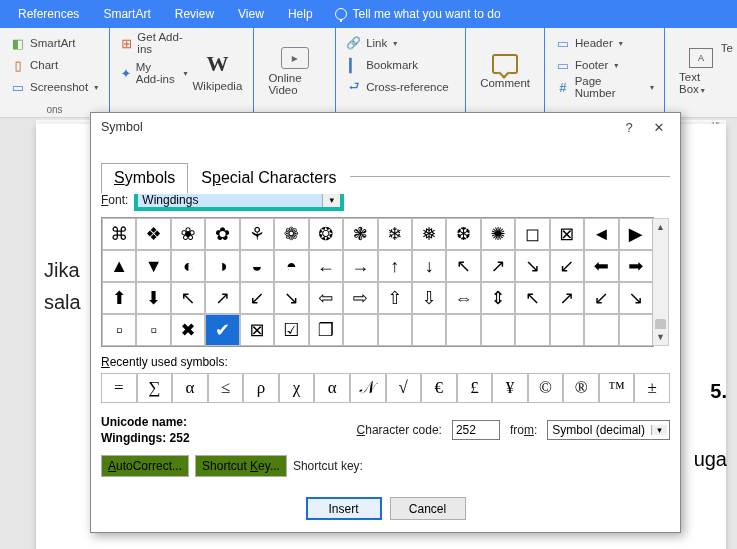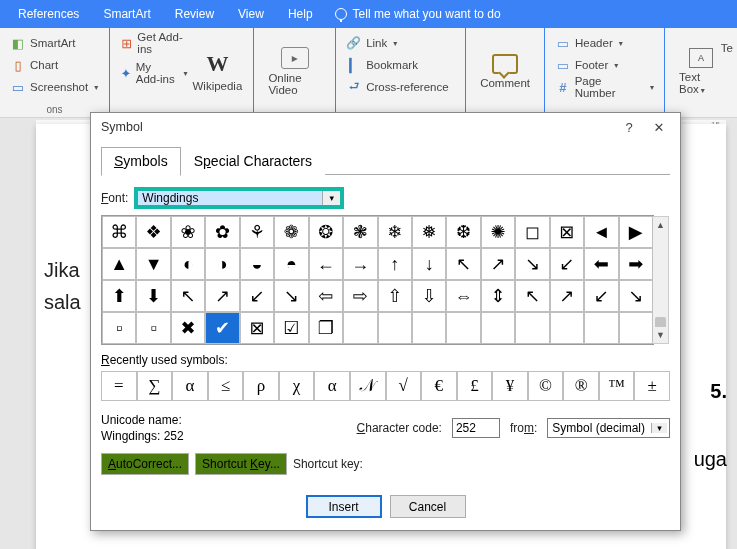--- a/index.html
+++ b/index.html
@@ -45,21 +45,21 @@
   .doc-text { font-family: Arial, sans-serif; font-size: 20px; color:#222; line-height:1.6; padding-left:8px; }
 
   
   .dialog { position:absolute; left:90px; top:112px; width:591px; background:#fff; border:1px solid #888; box-shadow:3px 3px 10px rgba(0,0,0,.35); z-index:10; }
   .dlg-title { display:flex; align-items:center; height:28px; padding:0 6px 0 10px; font-size:12.5px; color:#333; }
   .dlg-title .spacer { flex:1; }
   .dlg-ctrl { width:30px; text-align:center; font-size:13px; color:#444; cursor:pointer; }
   .dlg-body { padding:2px 10px 10px; }
 
   .dlg-tabs { display:flex; border-bottom:1px solid #aaa; margin-top:2px; }
-  .dlg-tab { padding:5px 12px 6px; font-size:14px; border:1px solid transparent; border-bottom:none; cursor:pointer; position:relative; top:2px; background:#fff; }
+  .dlg-tab { padding:5px 12px 6px; font-size:16px; border:1px solid transparent; border-bottom:none; cursor:pointer; position:relative; top:18px; background:#fff; }
   .dlg-tab.active { border-color:#aaa; border-bottom:1px solid #fff; }
   .tab-content { border:0; padding-top:12px; }
 
   .lbl { font-size:12px; color:#222; }
   .underline { text-decoration: underline; }
 
   .font-row { display:flex; align-items:center; gap:6px; margin-bottom:6px; }
   .font-combo { display:flex; align-items:center; border:4px solid #14b8a6; height:22px; width:210px; background:#fff; }
   .font-combo input { border:none; outline:none; height:100%; flex:1; padding:0 4px; font-size:12px; background:#cde6ff; }
   .font-combo .dd { width:18px; height:100%; border-left:1px solid #aaa; background:#efefef; display:flex; align-items:center; justify-content:center; font-size:9px; cursor:pointer; }
@@ -81,21 +81,21 @@
   .from-sel .dd { width:16px; text-align:center; font-size:9px; border-left:1px solid #aaa; margin-left:6px; background:#efefef; cursor:pointer; }
 
   .btn-row { display:flex; align-items:center; gap:6px; margin-top:10px; font-size:12px; }
   .btn { border:1px solid #adadad; background:#4d7c0f; padding:3px 6px; font-size:12px; cursor:pointer; }
 
   .dlg-footer { display:flex; justify-content:center; gap:8px; padding:10px 10px 12px; }
   .foot-btn { width:76px; height:23px; font-size:12px; border:1px solid #adadad; background:#e9e9e9; cursor:pointer; }
   .foot-btn.primary { border:2px solid #1a6fd6; background:#e7f1fb; }
 
   .row-bottom-label { font-size:12px; margin-top:8px; margin-bottom:2px; }
-  .info-left { display:flex; flex-direction:column; gap:2px; font-size:12px; }
+  .info-left { display:flex; flex-direction:column; gap:2px; font-size:12px;font-weight:bold; }
 </style>
 </head>
 <body>
 
 <div class="ribbon-tabs">
   <div class="ribbon-tab">References</div>
   <div class="ribbon-tab">SmartArt</div>
   <div class="ribbon-tab">Review</div>
   <div class="ribbon-tab">View</div>
   <div class="ribbon-tab">Help</div>

